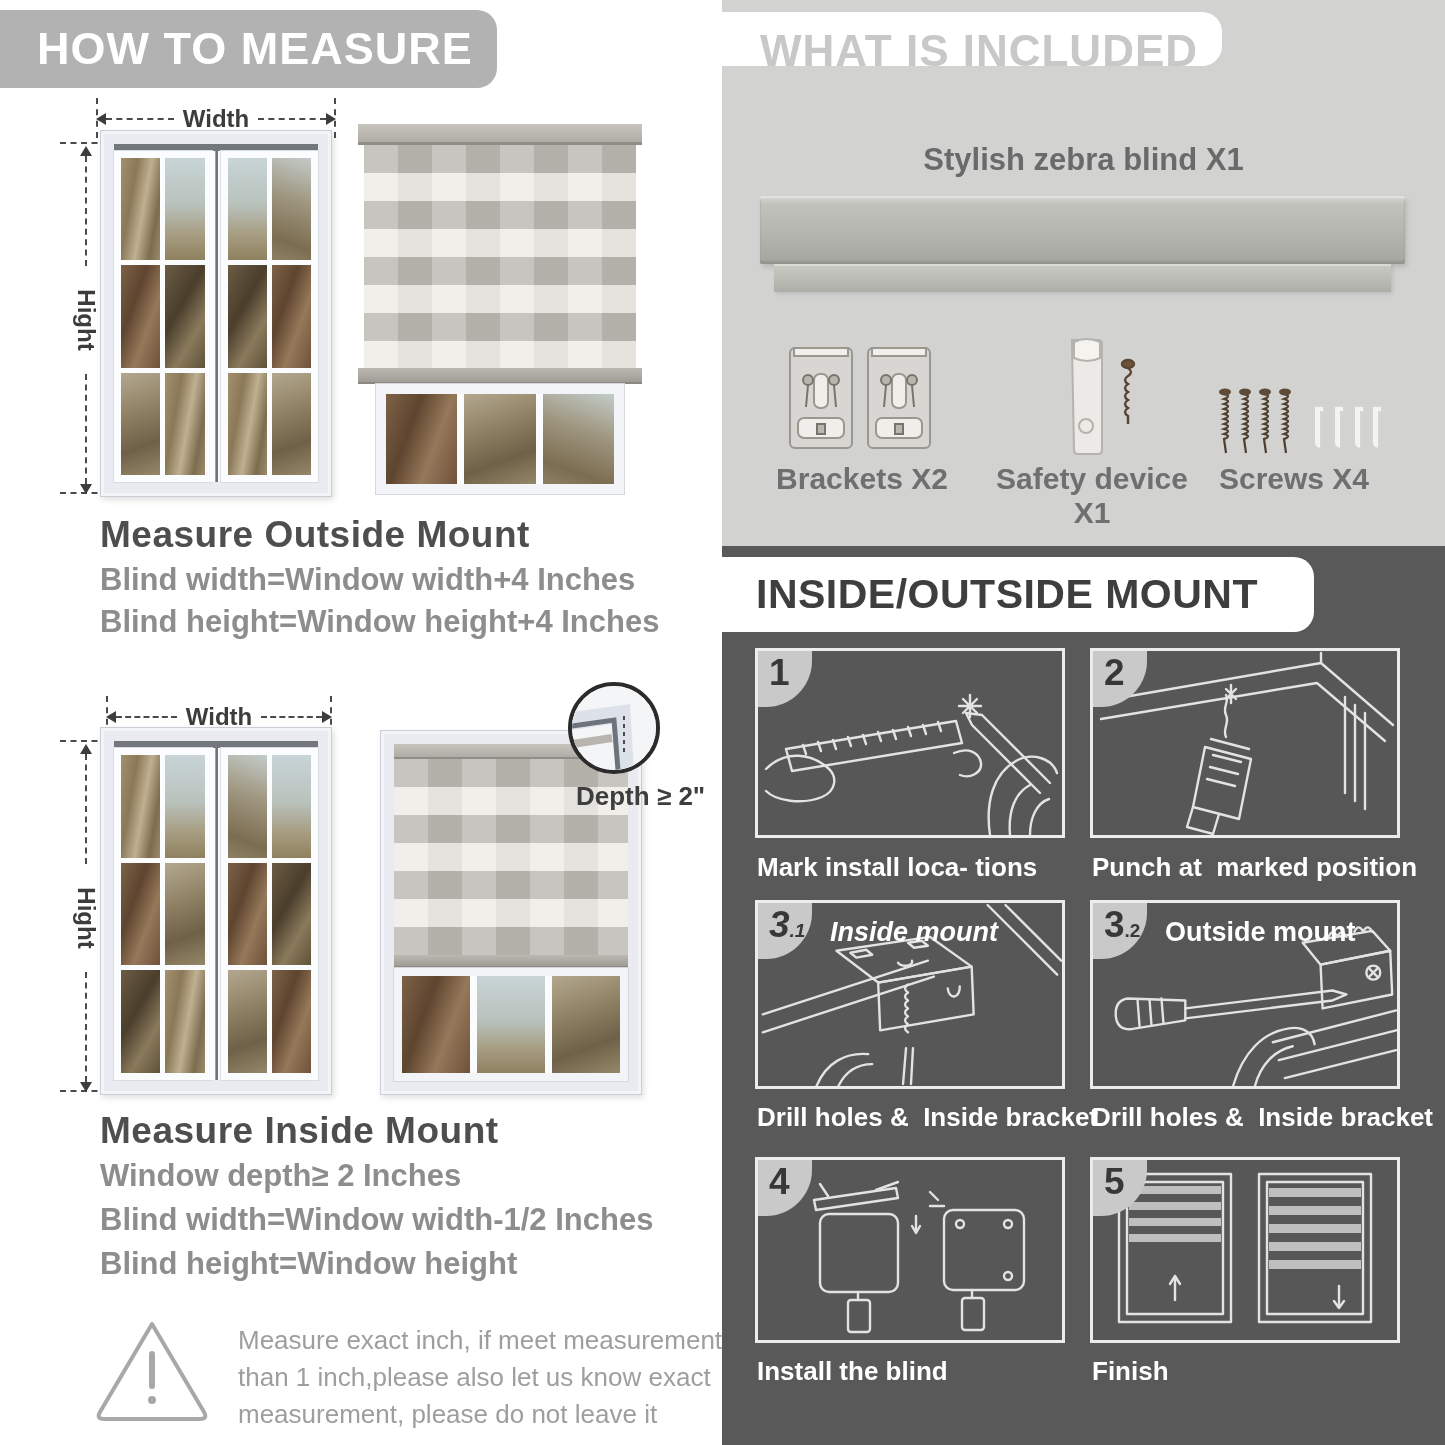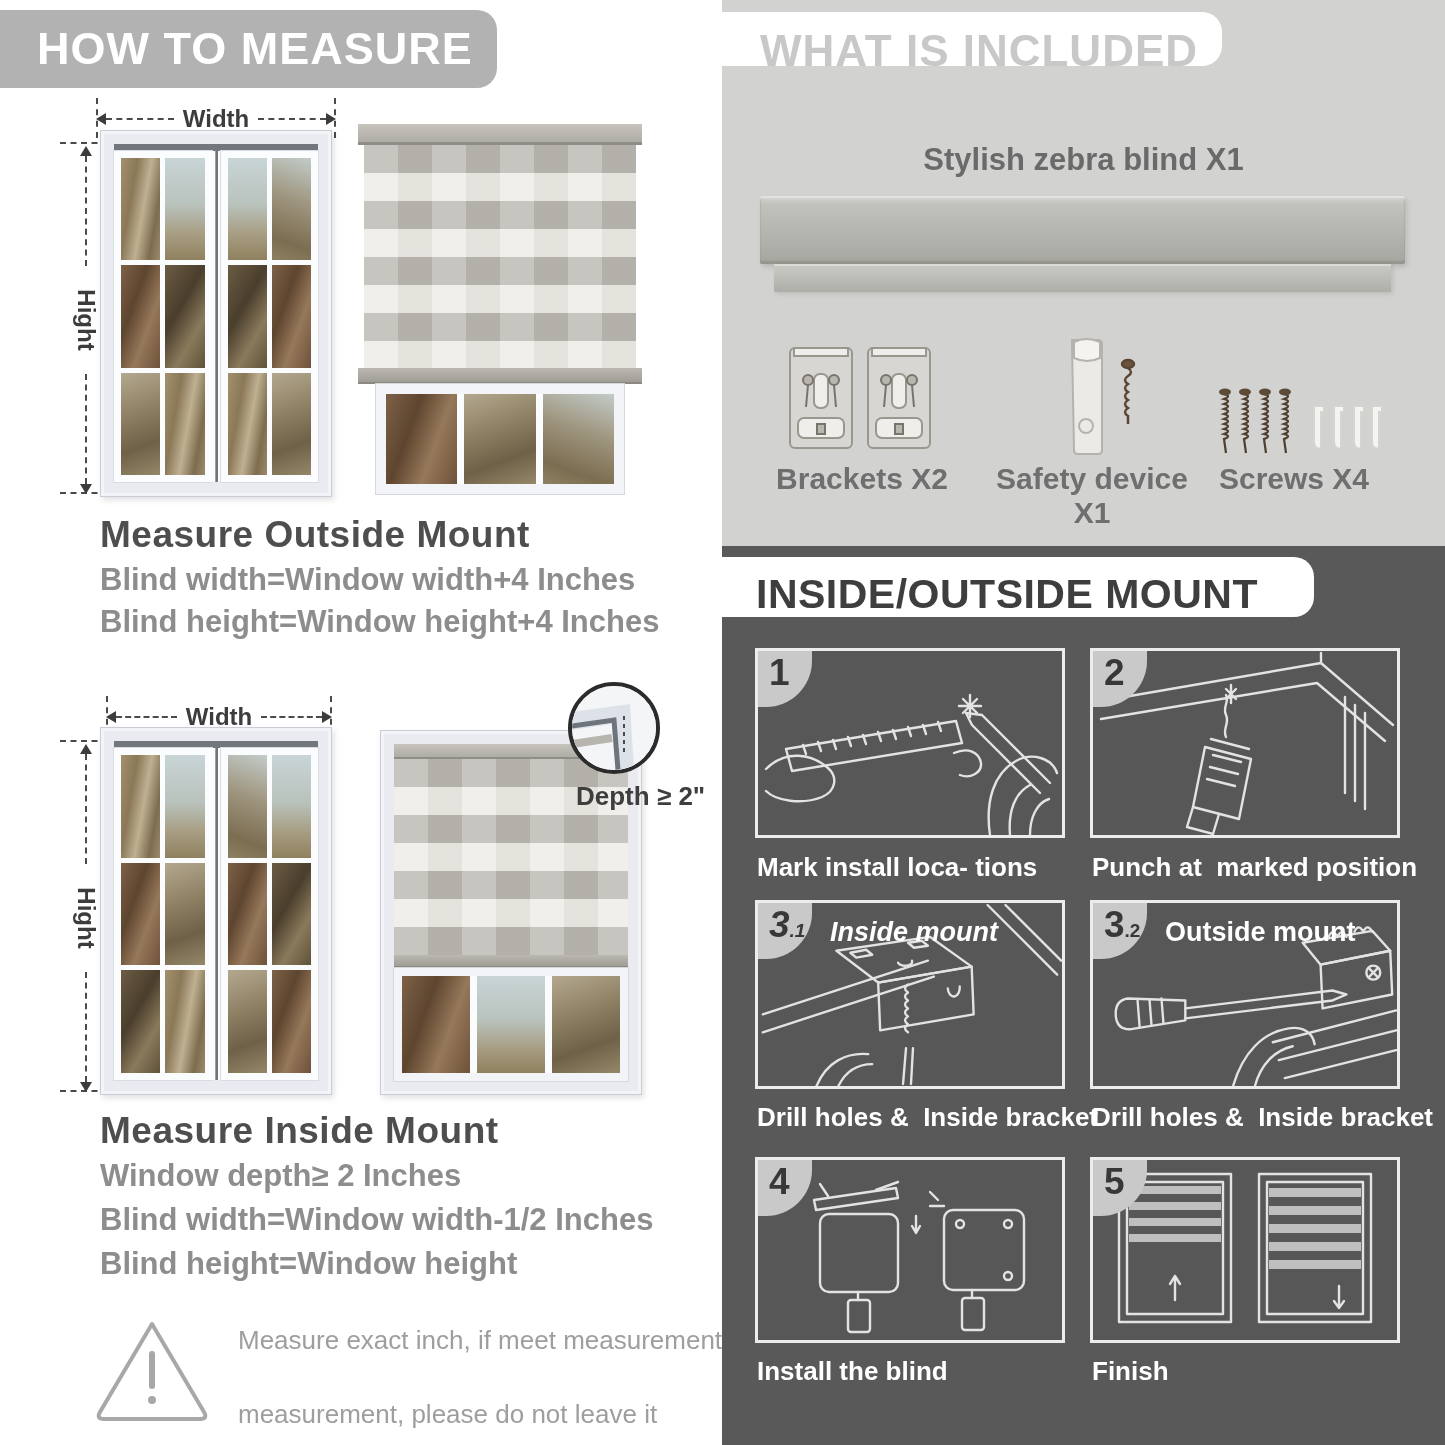--- a/index.html
+++ b/index.html
@@ -76,21 +76,21 @@
      background:linear-gradient(to bottom,#d8d8d4 0%,#c2c2bd 12%,#b5b5b0 55%,#a6a6a0 100%);
      box-shadow:inset 0 2px 0 #e2e2de, inset 0 -3px 2px #95958e, 2px 3px 5px rgba(0,0,0,0.12);}
   .headrail-sub{position:absolute;left:52px;top:264px;width:617px;height:28px;
      background:linear-gradient(to bottom,#cbcbc6,#aeaea8);
      box-shadow:inset 0 2px 0 #dadad5, 2px 2px 4px rgba(0,0,0,0.10);}
   .item-label{position:absolute;font-size:30px;font-weight:bold;color:#6f6f6f;text-align:center;}
   .item-ic{position:absolute;}
 
   
   .mount{position:absolute;left:722px;top:546px;width:723px;height:899px;background:#595959;}
-  .mount-banner{position:absolute;left:0;top:11px;width:592px;height:60px;background:#fff;
+  .mount-banner{position:absolute;left:0;top:11px;width:592px;height:75px;background:#fff;
      border-radius:0 20px 20px 0;color:#3e3e3e;font-weight:bold;font-size:41px;line-height:75px;
      padding-left:34px;letter-spacing:.5px;}
   .step{position:absolute;width:310px;border:3px solid #ececec;background:#575757;}
   .step svg.art{position:absolute;left:0;top:0;width:100%;height:100%;}
   .badge{position:absolute;top:0;left:0;width:54px;height:56px;background:#c9c9c9;
      border-radius:0 0 46px 0;color:#383838;font-weight:bold;font-size:37px;
      padding:3px 0 0 11px;line-height:1;}
   .badge .small{font-size:19px;}
   .step-title{position:absolute;left:72px;top:14px;color:#fff;font-weight:bold;font-size:27px;white-space:pre-wrap;}
   .caption{position:absolute;color:#fff;font-weight:bold;font-size:26px;white-space:pre-wrap;}
@@ -236,20 +236,21 @@
   <div class="sec-line" style="left:100px;top:1158px;">Window depth≥ 2 Inches</div>
   <div class="sec-line" style="left:100px;top:1202px;">Blind width=Window width-1/2 Inches</div>
   <div class="sec-line" style="left:100px;top:1246px;">Blind height=Window height</div>
 
   <svg style="position:absolute;left:92px;top:1316px;" width="120" height="108" viewBox="0 0 120 108">
     <path d="M60,8 L112,96 Q116,103 108,103 L12,103 Q4,103 8,96 Z" fill="none" stroke="#a8a8a8" stroke-width="4" stroke-linejoin="round"></path>
     <line x1="60" y1="38" x2="60" y2="70" stroke="#a8a8a8" stroke-width="6" stroke-linecap="round"></line>
     <circle cx="60" cy="84" r="4" fill="#a8a8a8"></circle>
   </svg>
   <div class="warn-text" style="left:238px;top:1322px;">Measure exact inch, if meet measurement less</div>
+  <div class="warn-text" style="left:238px;top:1359px;">than 1 inch,please also let us know exact</div>
   <div class="warn-text" style="left:238px;top:1396px;">measurement, please do not leave it</div>
 
   <div class="included">
     <div class="included-banner">WHAT IS INCLUDED</div>
     <div class="product-label">Stylish zebra blind X1</div>
     <div class="headrail-main"></div>
     <div class="headrail-sub"></div>
 
     <svg class="item-ic" style="left:62px;top:340px;" width="152" height="116" viewBox="0 0 152 116">
       <g stroke="#9a978f" stroke-width="2" fill="#d8d6d2">

